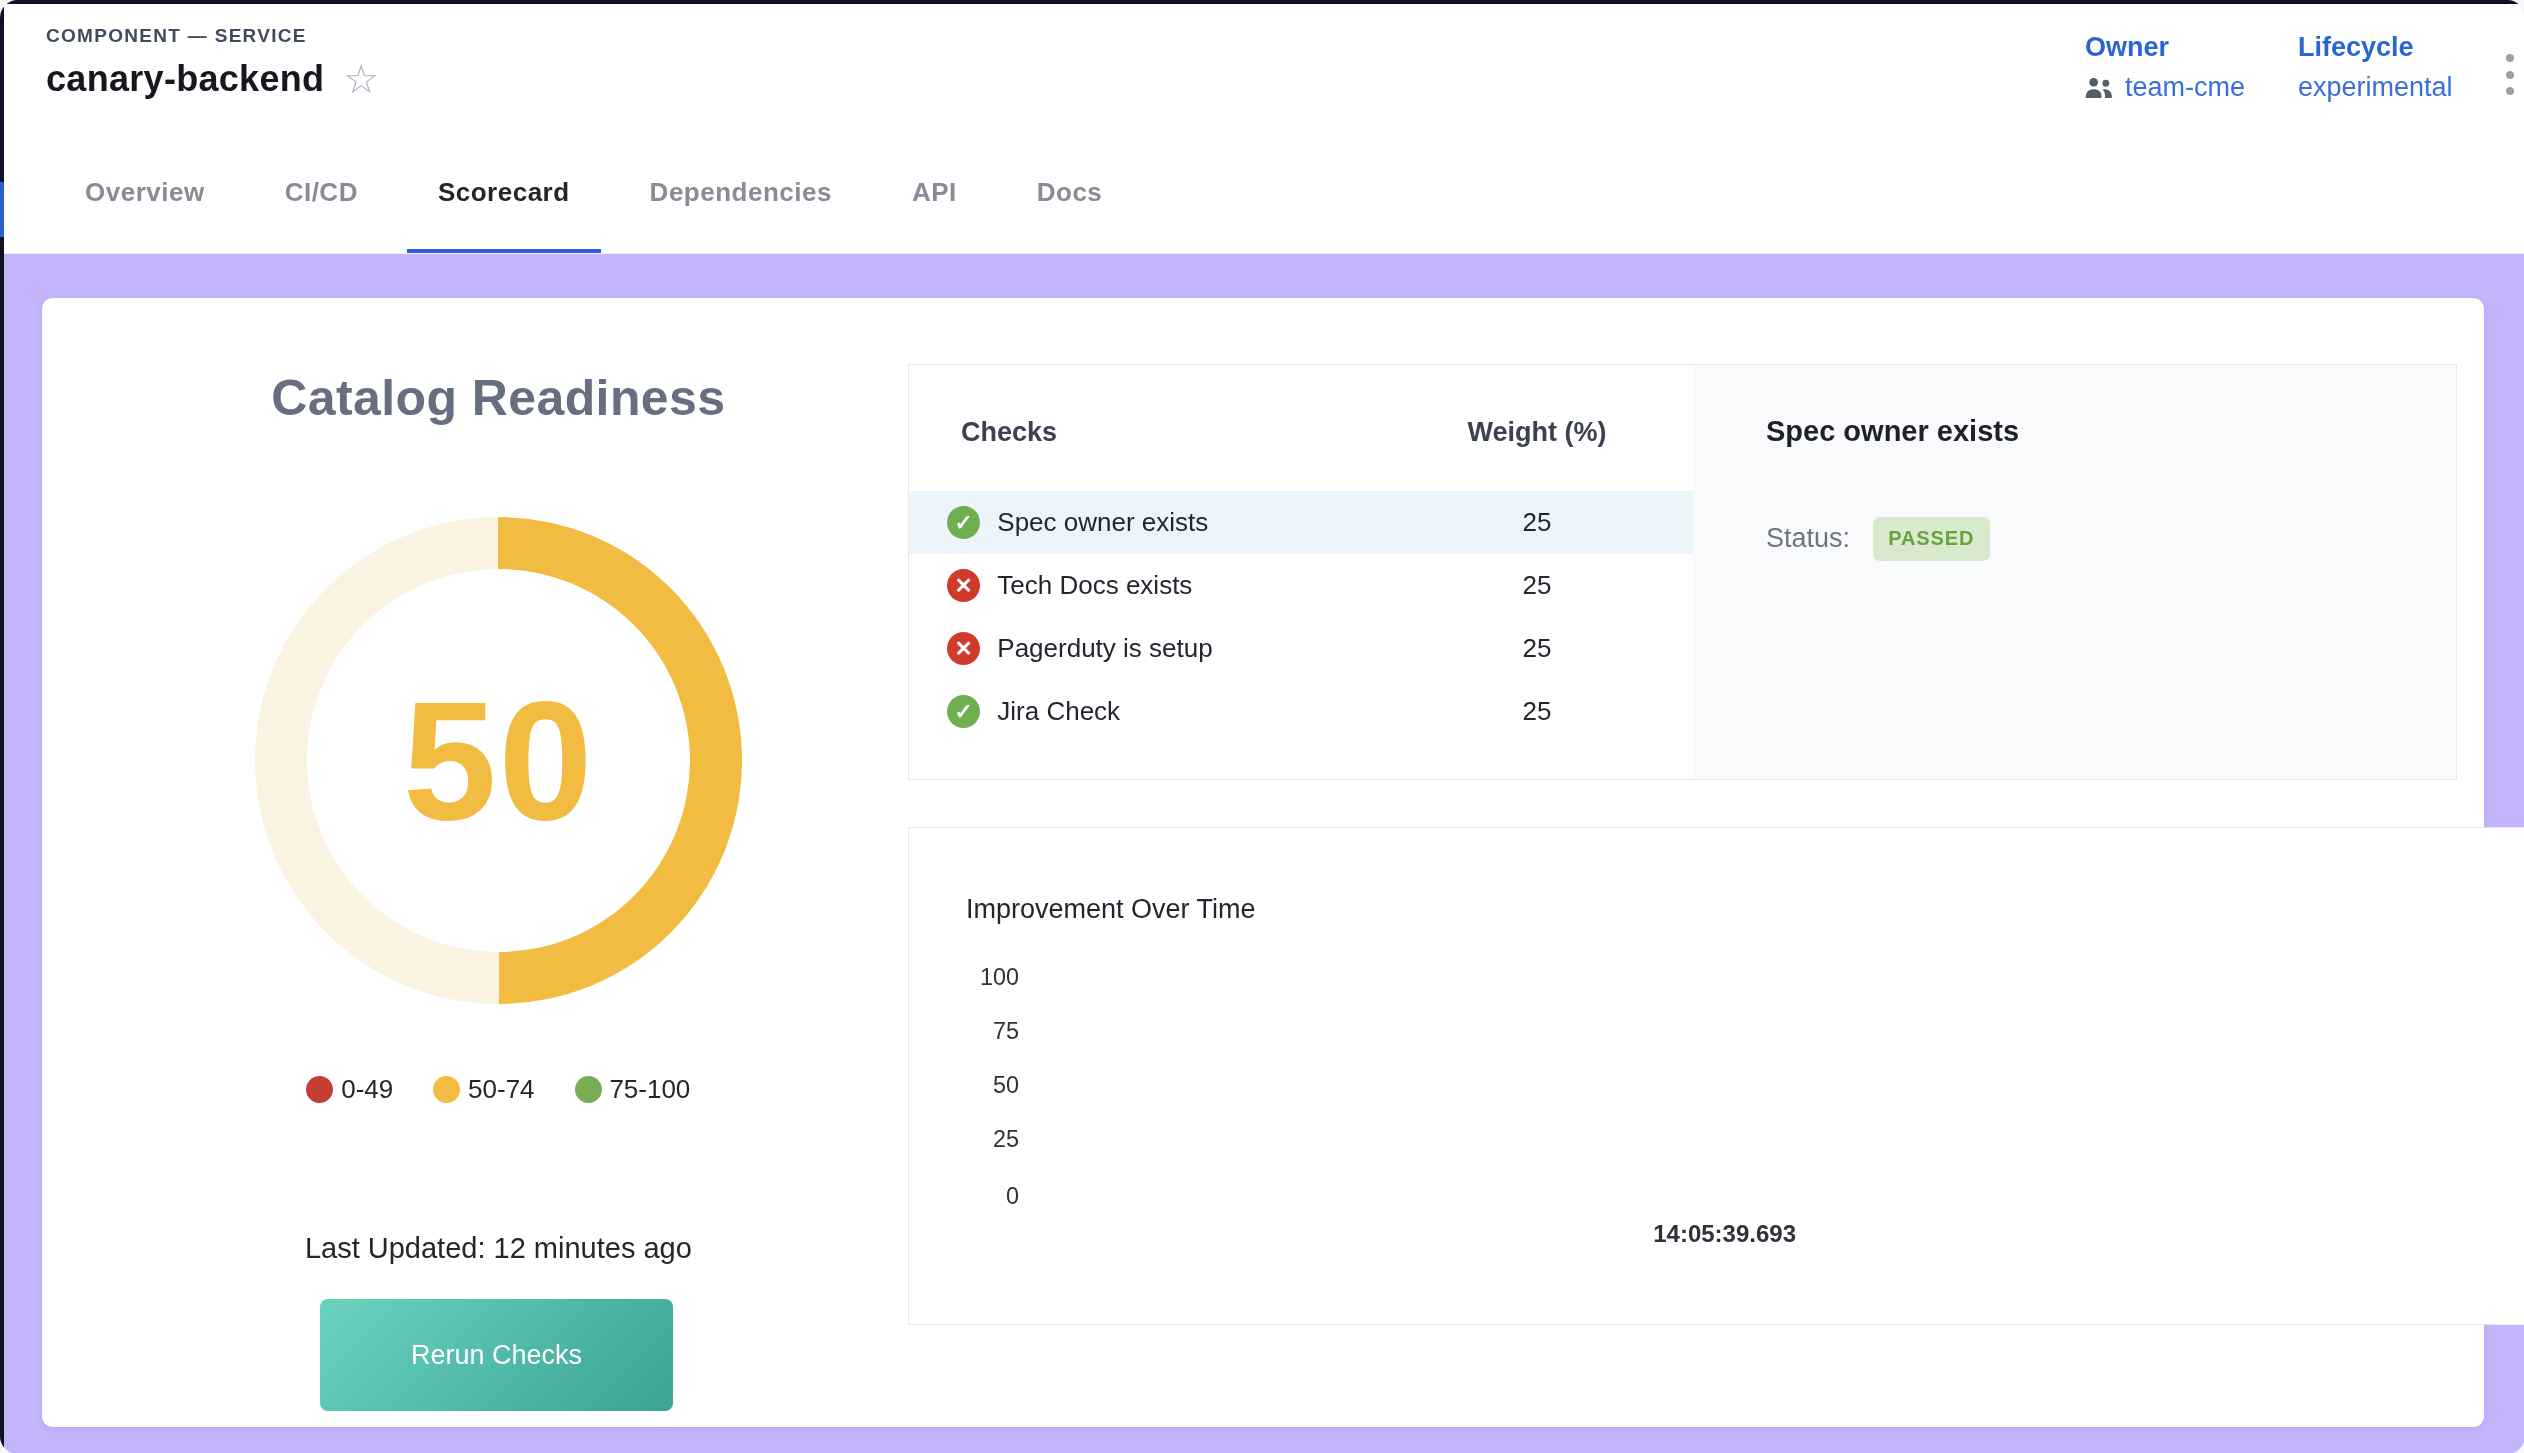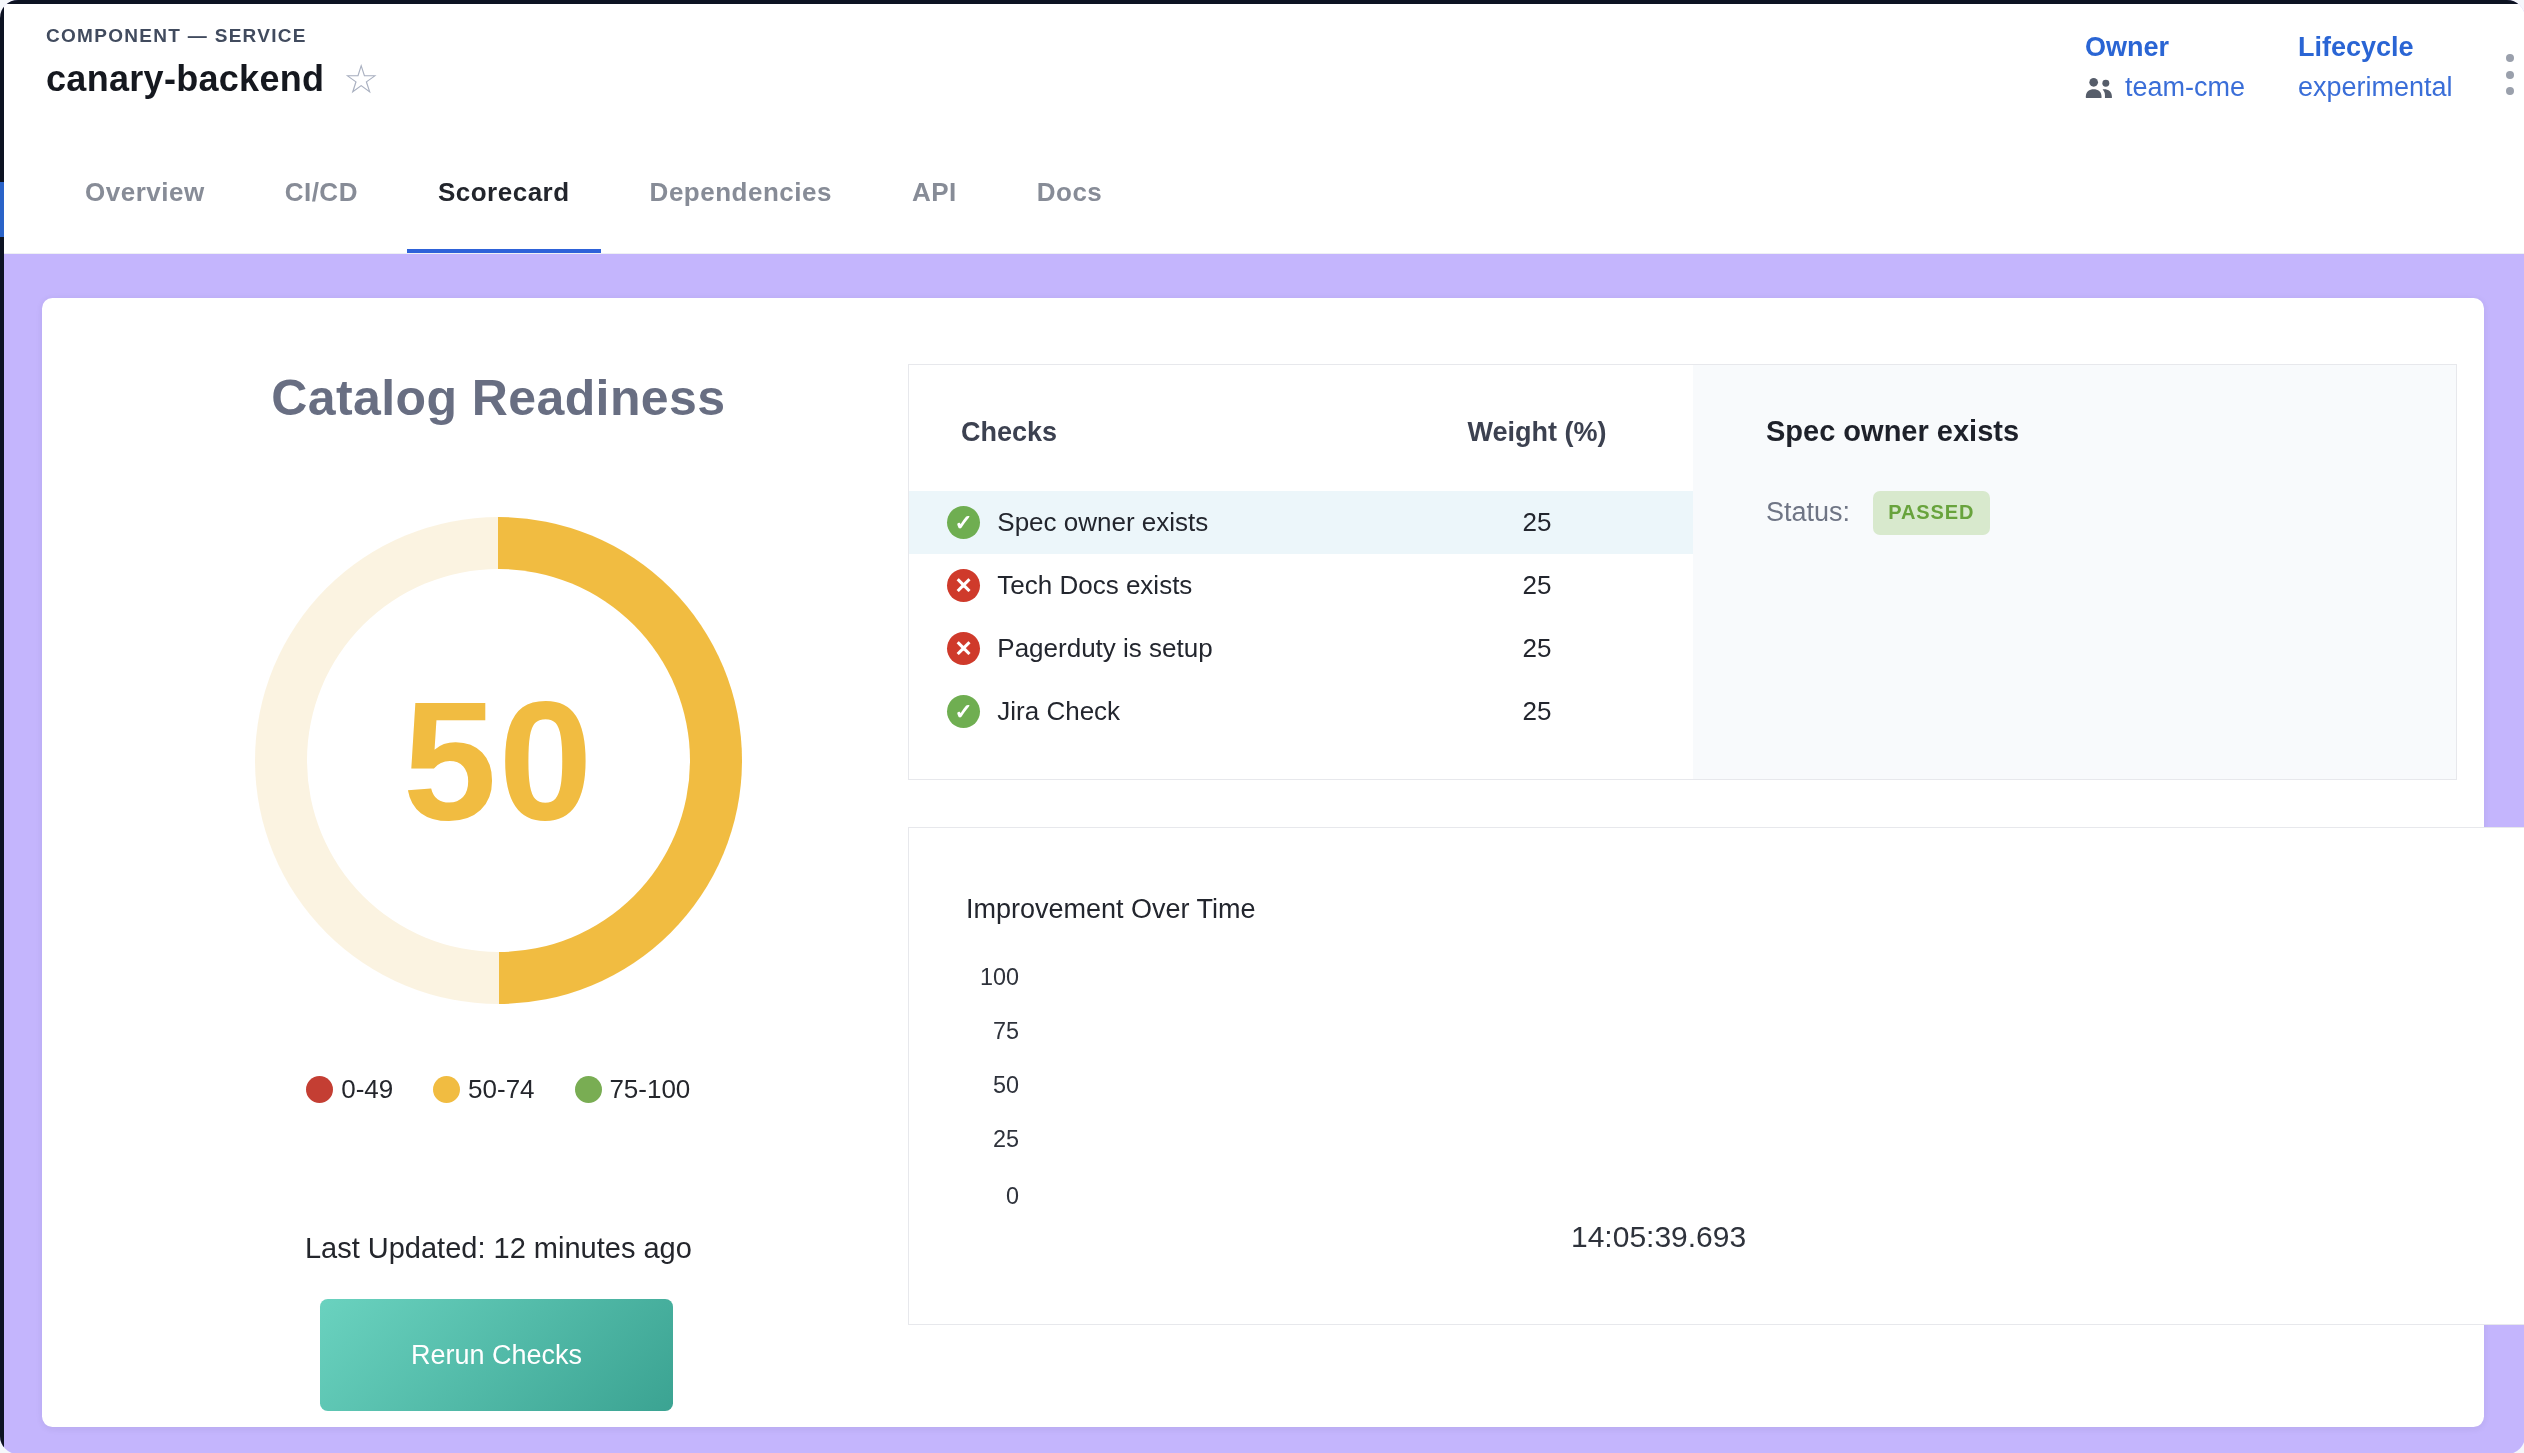--- a/index.html
+++ b/index.html
@@ -73,31 +73,31 @@
   .check-row.selected { background:#ecf6fa; }
   .row-icon { width:33px; height:33px; border-radius:50%; color:#ffffff; font-size:21.7px; font-weight:700;
               display:flex; align-items:center; justify-content:center; margin-right:17.3px; flex:0 0 auto; }
   .row-icon.pass { background:#6fae51; }
   .row-icon.fail { background:#cf3a2b; }
   .row-name { flex:1; font-size:26px; color:#23262e; }
   .row-weight { width:208px; margin-right:52px; text-align:center; font-size:26px; color:#23262e; }
 
   .check-detail { flex:1; background:#f8fafc; padding:50px 52px 0 73px; }
   .detail-title { font-size:29px; font-weight:700; color:#1e212a; }
-  .status-row { margin-top:43px; display:flex; align-items:center; gap:22.5px; }
+  .status-row { margin-top:69px; display:flex; align-items:center; gap:22.5px; }
   .status-label { font-size:27px; color:#6f7585; }
   .passed-badge { background:#d8e9cd; color:#68a33c; font-size:20px; font-weight:700;
                   letter-spacing:0.9px; padding:10.4px 15.6px; border-radius:7px; }
 
   
   .chart-panel { position:absolute; left:866px; top:529px; width:1848px; height:498px;
                  border:1.7px solid #e7e8ec; background:#ffffff; box-sizing:border-box; }
   .chart-title { position:absolute; left:57px; top:66px; font-size:27px; color:#23262e; }
   .ytick { position:absolute; left:35px; width:75px; text-align:right; font-size:23.4px; color:#2e323b; }
-  .xtick { position:absolute; left:662px; top:392px; width:225px; text-align:left; font-size:30px; color:#2e323b; }
+  .xtick { position:absolute; left:662px; top:392px; width:225px; text-align:right; font-size:24px; color:#2e323b;font-weight:bold; }
 </style>
 </head>
 <body>
 
 <div class="screen">
 
   <div class="win-top-edge"></div>
   <div class="win-left-edge"></div>
   <div class="win-left-accent"></div>
 

